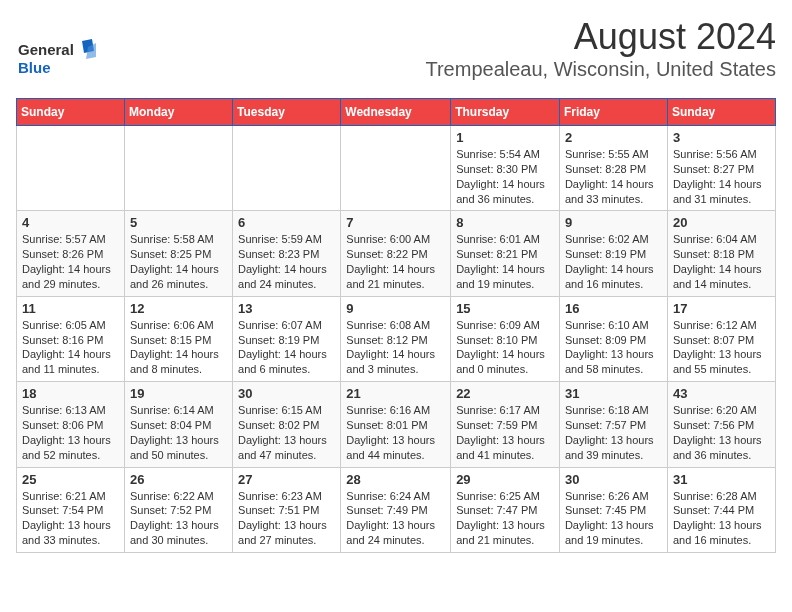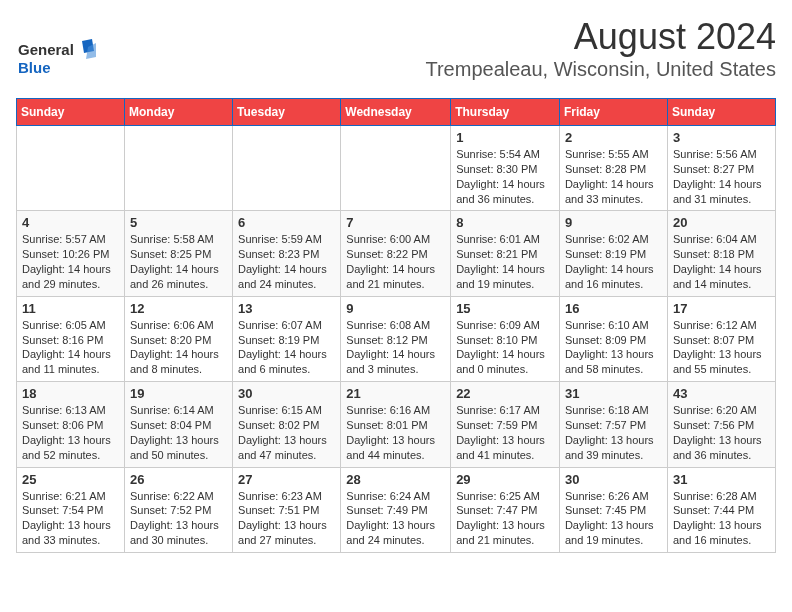--- a/index.html
+++ b/index.html
@@ -130,21 +130,21 @@
           <div class="day-info">Sunrise: 5:56 AM
 Sunset: 8:27 PM
 Daylight: 14 hours
 and 31 minutes.</div>
         </td>
       </tr>
       <tr>
         <td>
           <span class="day-number">4</span>
           <div class="day-info">Sunrise: 5:57 AM
-Sunset: 10:26 PM
+Sunset: 8:26 PM
 Daylight: 14 hours
 and 29 minutes.</div>
         </td>
         <td>
           <span class="day-number">5</span>
           <div class="day-info">Sunrise: 5:58 AM
 Sunset: 8:25 PM
 Daylight: 14 hours
 and 26 minutes.</div>
         </td>
@@ -188,21 +188,21 @@
         <td>
           <span class="day-number">11</span>
           <div class="day-info">Sunrise: 6:05 AM
 Sunset: 8:16 PM
 Daylight: 14 hours
 and 11 minutes.</div>
         </td>
         <td>
           <span class="day-number">12</span>
           <div class="day-info">Sunrise: 6:06 AM
-Sunset: 8:20 PM
+Sunset: 8:15 PM
 Daylight: 14 hours
 and 8 minutes.</div>
         </td>
         <td>
           <span class="day-number">13</span>
           <div class="day-info">Sunrise: 6:07 AM
 Sunset: 8:19 PM
 Daylight: 14 hours
 and 6 minutes.</div>
         </td>

